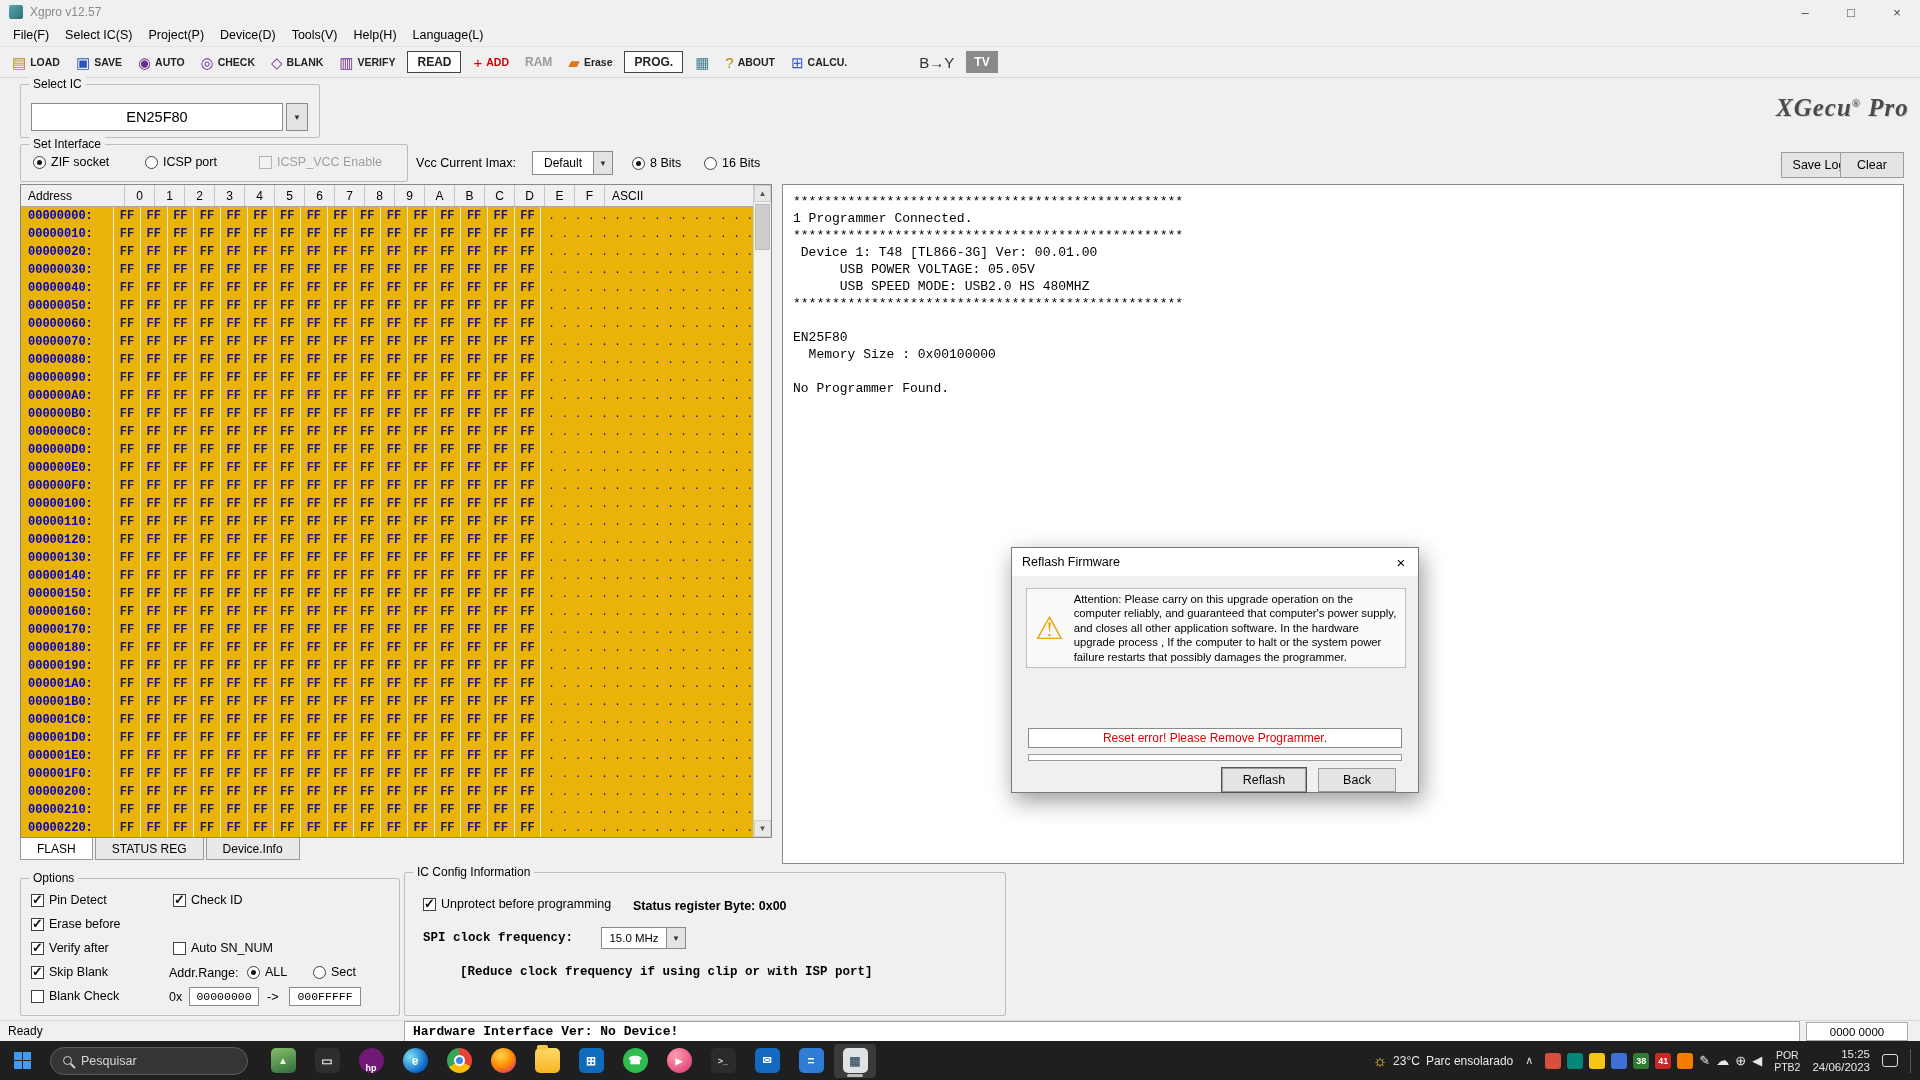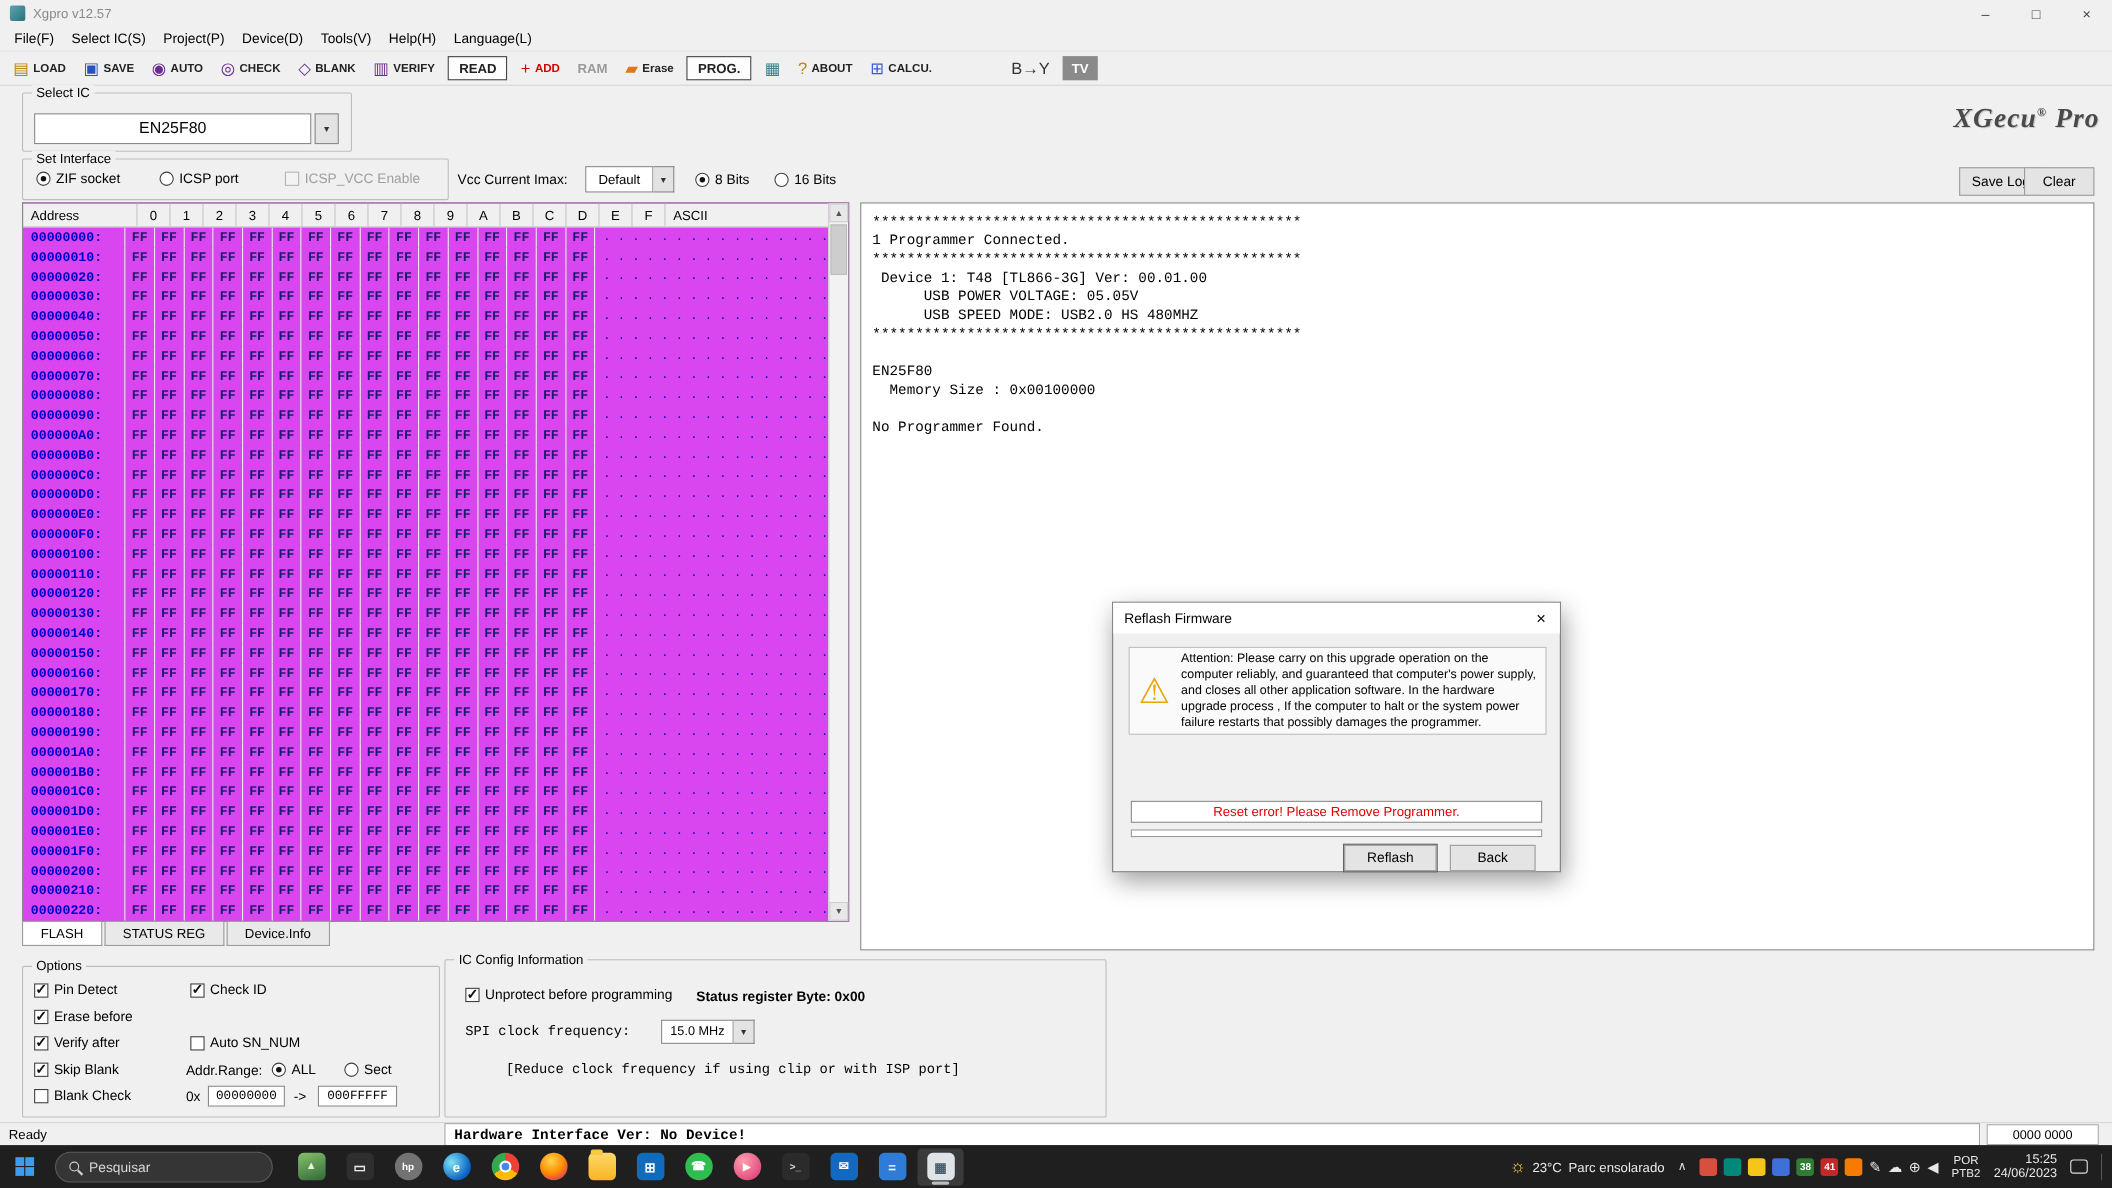--- a/index.html
+++ b/index.html
@@ -56,21 +56,21 @@
   
   .ctl { position:absolute; display:inline-flex; align-items:flex-end; gap:5px; font-size:12.5px; white-space:nowrap; }
   .radio { width:13px; height:13px; border:1px solid #404040; border-radius:50%; background:#fff; position:relative; flex:none; }
   .radio.on::after { content:""; position:absolute; left:3px; top:3px; width:5px; height:5px; border-radius:50%; background:#111; }
   .cb { width:13px; height:13px; border:1px solid #404040; background:#fff; position:relative; flex:none; }
   .cb.on::after { content:"✓"; position:absolute; left:0px; top:-3px; font-size:13px; font-weight:bold; color:#111; }
   .ctl.disabled { color:#9f9f9f; }
   .ctl.disabled .cb { border-color:#b4b4b4; background:#f3f3f3; }
 
   
-  .hex { position:absolute; left:20px; top:184px; width:752px; height:654px; background:#d946ef;
+  .hex { position:absolute; left:20px; top:184px; width:752px; height:654px; background:#eab308;
          border:1px solid #898989; display:flex;justify-content:flex-end; }
   .hex-main { flex:1; display:flex; flex-direction:column; overflow:hidden; }
   .hex-head { display:flex; height:22px; background:#f0f0f0; font-size:12px; border-bottom:1px solid #a8a8a8; }
   .hex-head span { display:flex; align-items:center; justify-content:center;
                    border-right:1px solid #c6c6c6; height:100%; }
   .hex-head .c-addr { width:104px; justify-content:flex-start; padding-left:7px; }
   .hex-head .c-byte { width:30px; }
   .hex-head .c-ascii { flex:1; justify-content:flex-start; padding-left:7px; border-right:none; }
   .hex-rows { flex:1; font-family:"Liberation Mono",monospace; }
   .hrow { display:flex; height:18px; line-height:18px; }
@@ -89,21 +89,21 @@
          background:#e9e9e9; border:1px solid #9a9a9a; border-top:none; margin-right:2px; }
   .tab.active { background:#fff; }
 
   
   .log { position:absolute; left:782px; top:184px; width:1122px; height:680px; background:#fff;
          border:1px solid #898989; padding:8px 10px; font-family:"Liberation Mono",monospace;
          font-size:13px; line-height:17px; white-space:pre; overflow:hidden; }
 
   
   .boldtxt { font-weight:bold; }
-  .monotxt { font-family:"Liberation Mono",monospace; font-weight:normal; font-size:12.5px; }
+  .monotxt { font-family:"Liberation Mono",monospace; font-weight:bold; font-size:12.5px; }
 
   
   .statusbar { position:absolute; left:0; top:1020px; width:1920px; height:21px; background:#f0f0f0;
                border-top:1px solid #d8d8d8; font-size:12px; }
   .sb-ready { position:absolute; left:8px; top:3px; }
   .sb-hw { position:absolute; left:404px; top:0; width:1396px; height:21px; background:#fff;
            border:1px solid #a8a8a8; display:flex; align-items:center; padding-left:8px;
            font-family:"Liberation Mono",monospace; font-weight:bold; font-size:13px; }
   .sb-counter { position:absolute; left:1806px; top:1px; width:102px; height:19px; background:#fff;
                 border:1px solid #a8a8a8; display:flex; align-items:center; justify-content:center; font-size:11.5px; }
@@ -1148,21 +1148,21 @@
           <div class="tk-ico" style="background: linear-gradient(160deg, rgb(134, 192, 106), rgb(47, 107, 58)); border-radius: 5px;">
             <span style="color: rgb(234, 244, 228); font-size: 10px;">▲</span>
           </div>
         </div>
         <div class="tk-app">
           <div class="tk-ico" style="background: rgb(46, 46, 46); border-radius: 5px;">
             <span style="color: rgb(232, 232, 232); font-size: 12px;">▭</span>
           </div>
         </div>
         <div class="tk-app">
-          <div class="tk-ico" style="background: #737373; border-radius: 50%;">
+          <div class="tk-ico" style="background: #701a75; border-radius: 50%; align-items: flex-end;">
             <span style="color: rgb(255, 255, 255); font-size: 9px;">hp</span>
           </div>
         </div>
         <div class="tk-app">
           <div class="tk-ico" style="background: radial-gradient(circle at 30% 35%, rgb(125, 227, 244), rgb(11, 99, 196) 70%); border-radius: 50%;">
             <span style="color: rgb(255, 255, 255); font-size: 12px;">e</span>
           </div>
         </div>
         <div class="tk-app">
           <div class="tk-ico" style="background: conic-gradient(rgb(234, 67, 53) 0deg, rgb(234, 67, 53) 33%, rgb(251, 188, 5) 0deg, rgb(251, 188, 5) 66%, rgb(52, 168, 83) 0deg, rgb(52, 168, 83) 100%); border-radius: 50%;">

